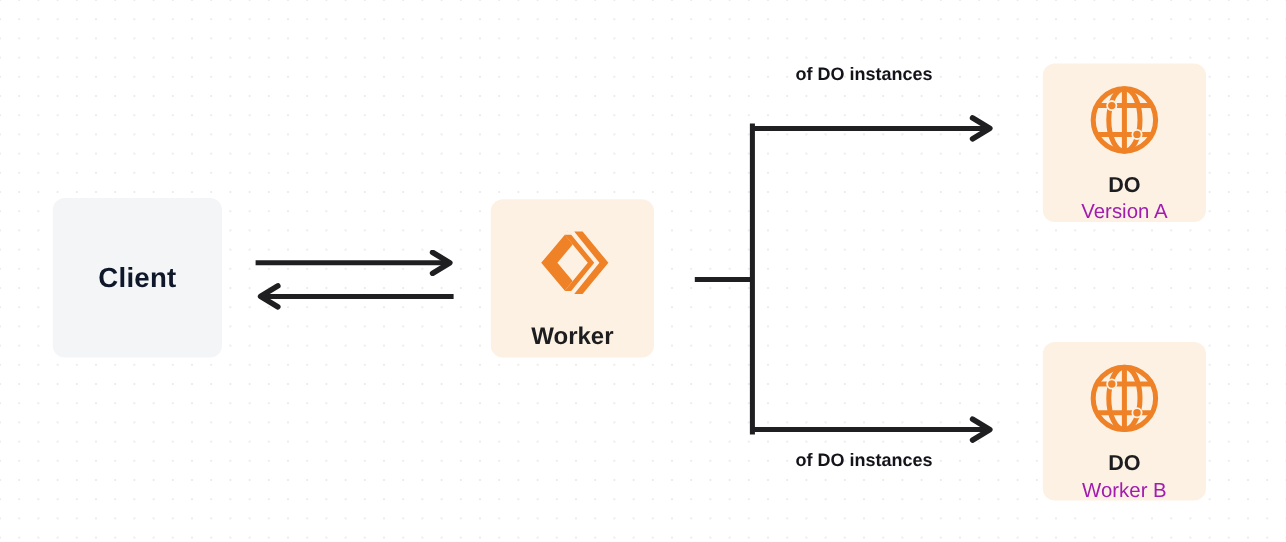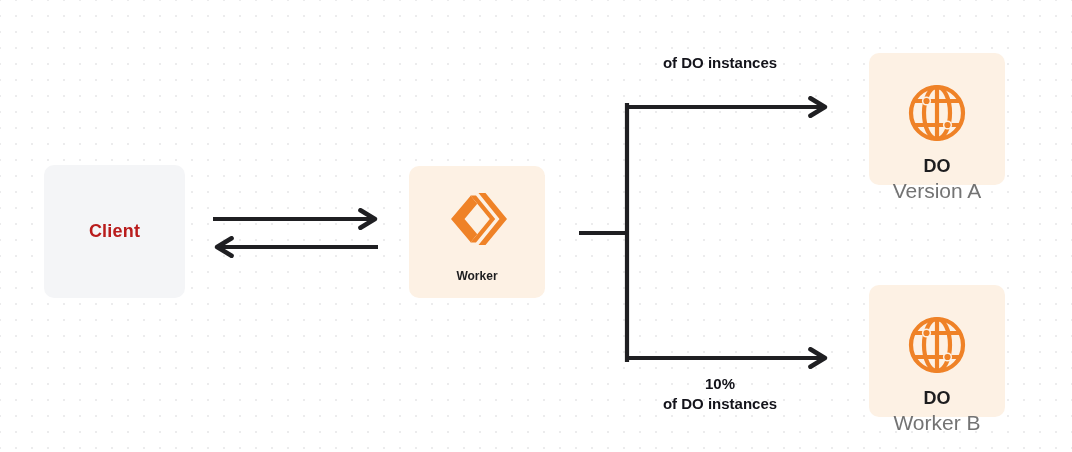--- a/index.html
+++ b/index.html
@@ -36,64 +36,64 @@
   }
 
   #node-client {
     left: 44px;
     top: 165px;
     width: 141px;
     height: 133px;
     background: #f4f5f7;
   }
   .client-label {
-    font-size: 18px;
-    font-weight: bold;
-    color: #b91c1c;
+    font-size: 23px;
+    font-weight: bold;
+    color: #0f172a;
     letter-spacing: 0.2px;
   }
 
   #node-worker {
     left: 409px;
     top: 166px;
     width: 136px;
     height: 132px;
     background: #fdf1e4;
     justify-content: flex-start;
     padding-top: 19px;
   }
   .worker-label {
-    font-size: 12px;
+    font-size: 20px;
     font-weight: bold;
     color: #1d1d1f;
     margin-top: 12px;
   }
 
   .node-do {
     left: 869px;
     width: 136px;
     height: 132px;
     background: #fdf1e4;
     justify-content: flex-start;
-    padding-top: 29px;
+    padding-top: 16px;
   }
   #node-do-a { top: 53px; }
   #node-do-b { top: 285px; }
 
   .do-title {
     font-size: 18px;
     font-weight: bold;
     color: #1d1d1f;
     margin-top: 8px;
     line-height: 1.15;
   }
   .do-subtitle {
-    font-size: 21px;
+    font-size: 17px;
     font-weight: normal;
-    color: #737373;
+    color: #a21caf;
     line-height: 1.25;
     margin-top: 1px;
   }
 
   
   #connectors {
     position: absolute;
     left: 0;
     top: 0;
     width: 1072px;
@@ -207,17 +207,16 @@
     </span>
     <span class="do-title">DO</span>
     <span class="do-subtitle">Worker B</span>
   </div>
 
   <div class="edge-label" id="label-top">
     <div>of DO instances</div>
   </div>
 
   <div class="edge-label" id="label-bottom">
-    <div>10%</div>
     <div>of DO instances</div>
   </div>
 
 </div>
 
 </body></html>

